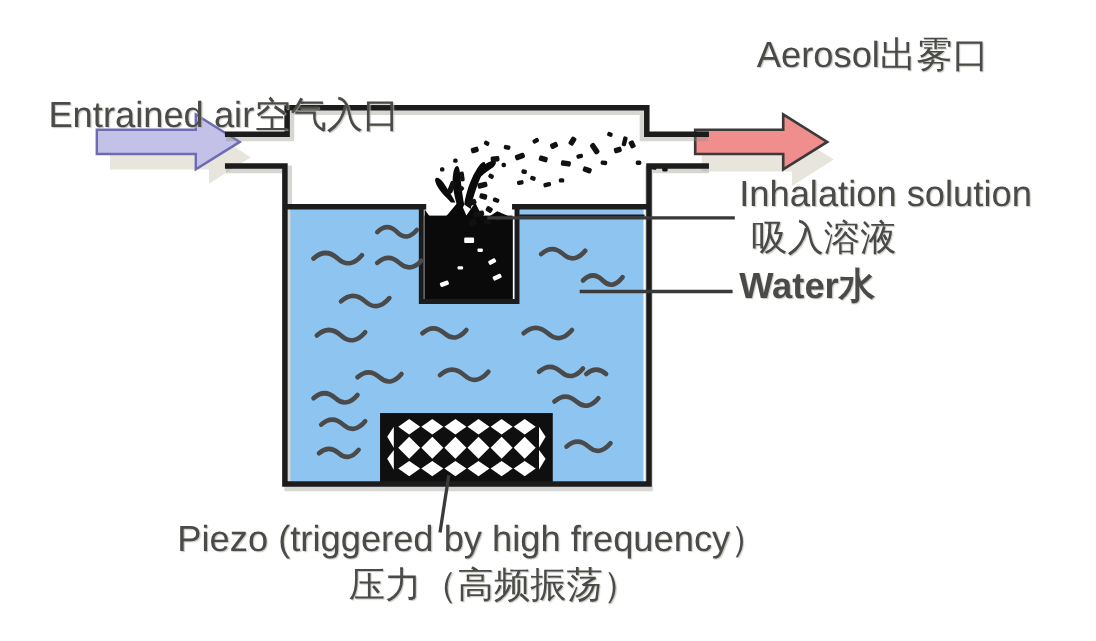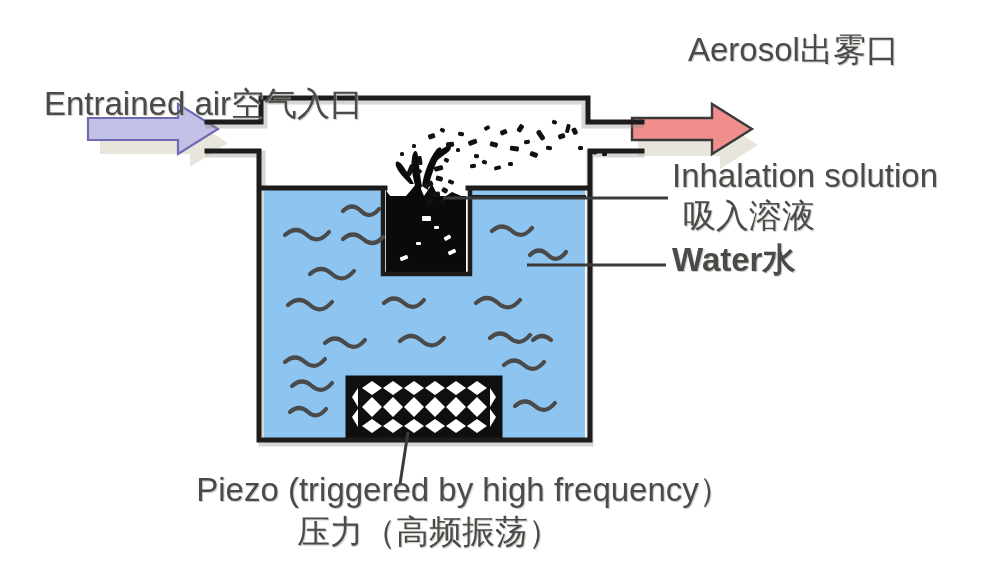--- a/index.html
+++ b/index.html
@@ -29,22 +29,22 @@
     line-height: 40px;
     white-space: nowrap;
     text-shadow: 1px 1px 1px rgba(180,178,170,0.75);
     letter-spacing: 0px;
   }
   #lbl-entrained { left: 44px;  top: 44px; margin-top: 40px; }
   #lbl-aerosol   { left: 688px; top: 30px; }
   #lbl-inhal-en  { left: 672px; top: 156px; }
   #lbl-inhal-zh  { left: 672px; top: 196px; margin-left: 11px; }
   #lbl-water     { left: 672px; top: 240px; font-weight: bold; }
-  #cap-en { position: absolute; left: 0; top: 470px; width: 858px; text-align: center; margin-left: 35px; }
-  #cap-zh { position: absolute; left: 0; top: 512px; width: 858px; text-align: center; }
+  #cap-en { position: absolute; left: 0; top: 470px; width: 858px; text-align: center; }
+  #cap-zh { position: absolute; left: 0; top: 512px; width: 858px; text-align: center; padding-left: 20px; }
 </style>
 </head>
 <body>
 
 <div id="stage">
 
   <svg width="996" height="583" viewBox="0 0 996 583">
 
     <g>
       <path d="M 100,132 L 190,132 L 190,119 L 228,143 L 190,167 L 190,154 L 100,154 Z" fill="#e8e6dc" stroke="none"></path>

